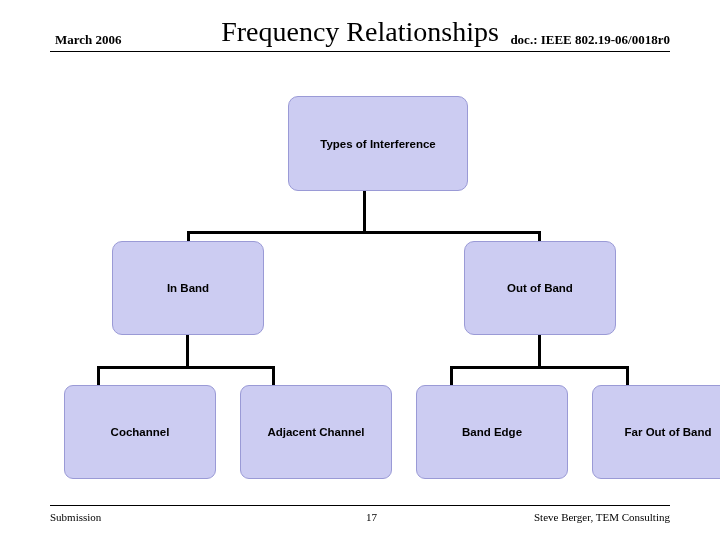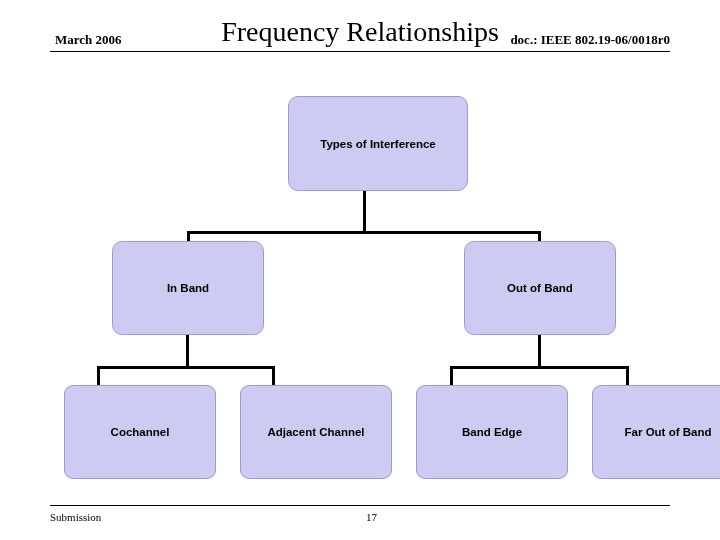--- a/index.html
+++ b/index.html
@@ -121,14 +121,15 @@
   <div class="node sm" style="left:376px;top:385px;width:152px;height:94px;">
     <span>Band Edge</span>
   </div>
   <div class="node sm" style="left:552px;top:385px;width:152px;height:94px;">
     <span>Far Out of Band</span>
   </div>
 
   <div class="ftr-rule"></div>
   <div class="ftr-left">Submission</div>
   <div class="ftr-center">17</div>
+  <div class="ftr-right">Steve Berger, TEM Consulting</div>
 
 </div>
 
 </body></html>

